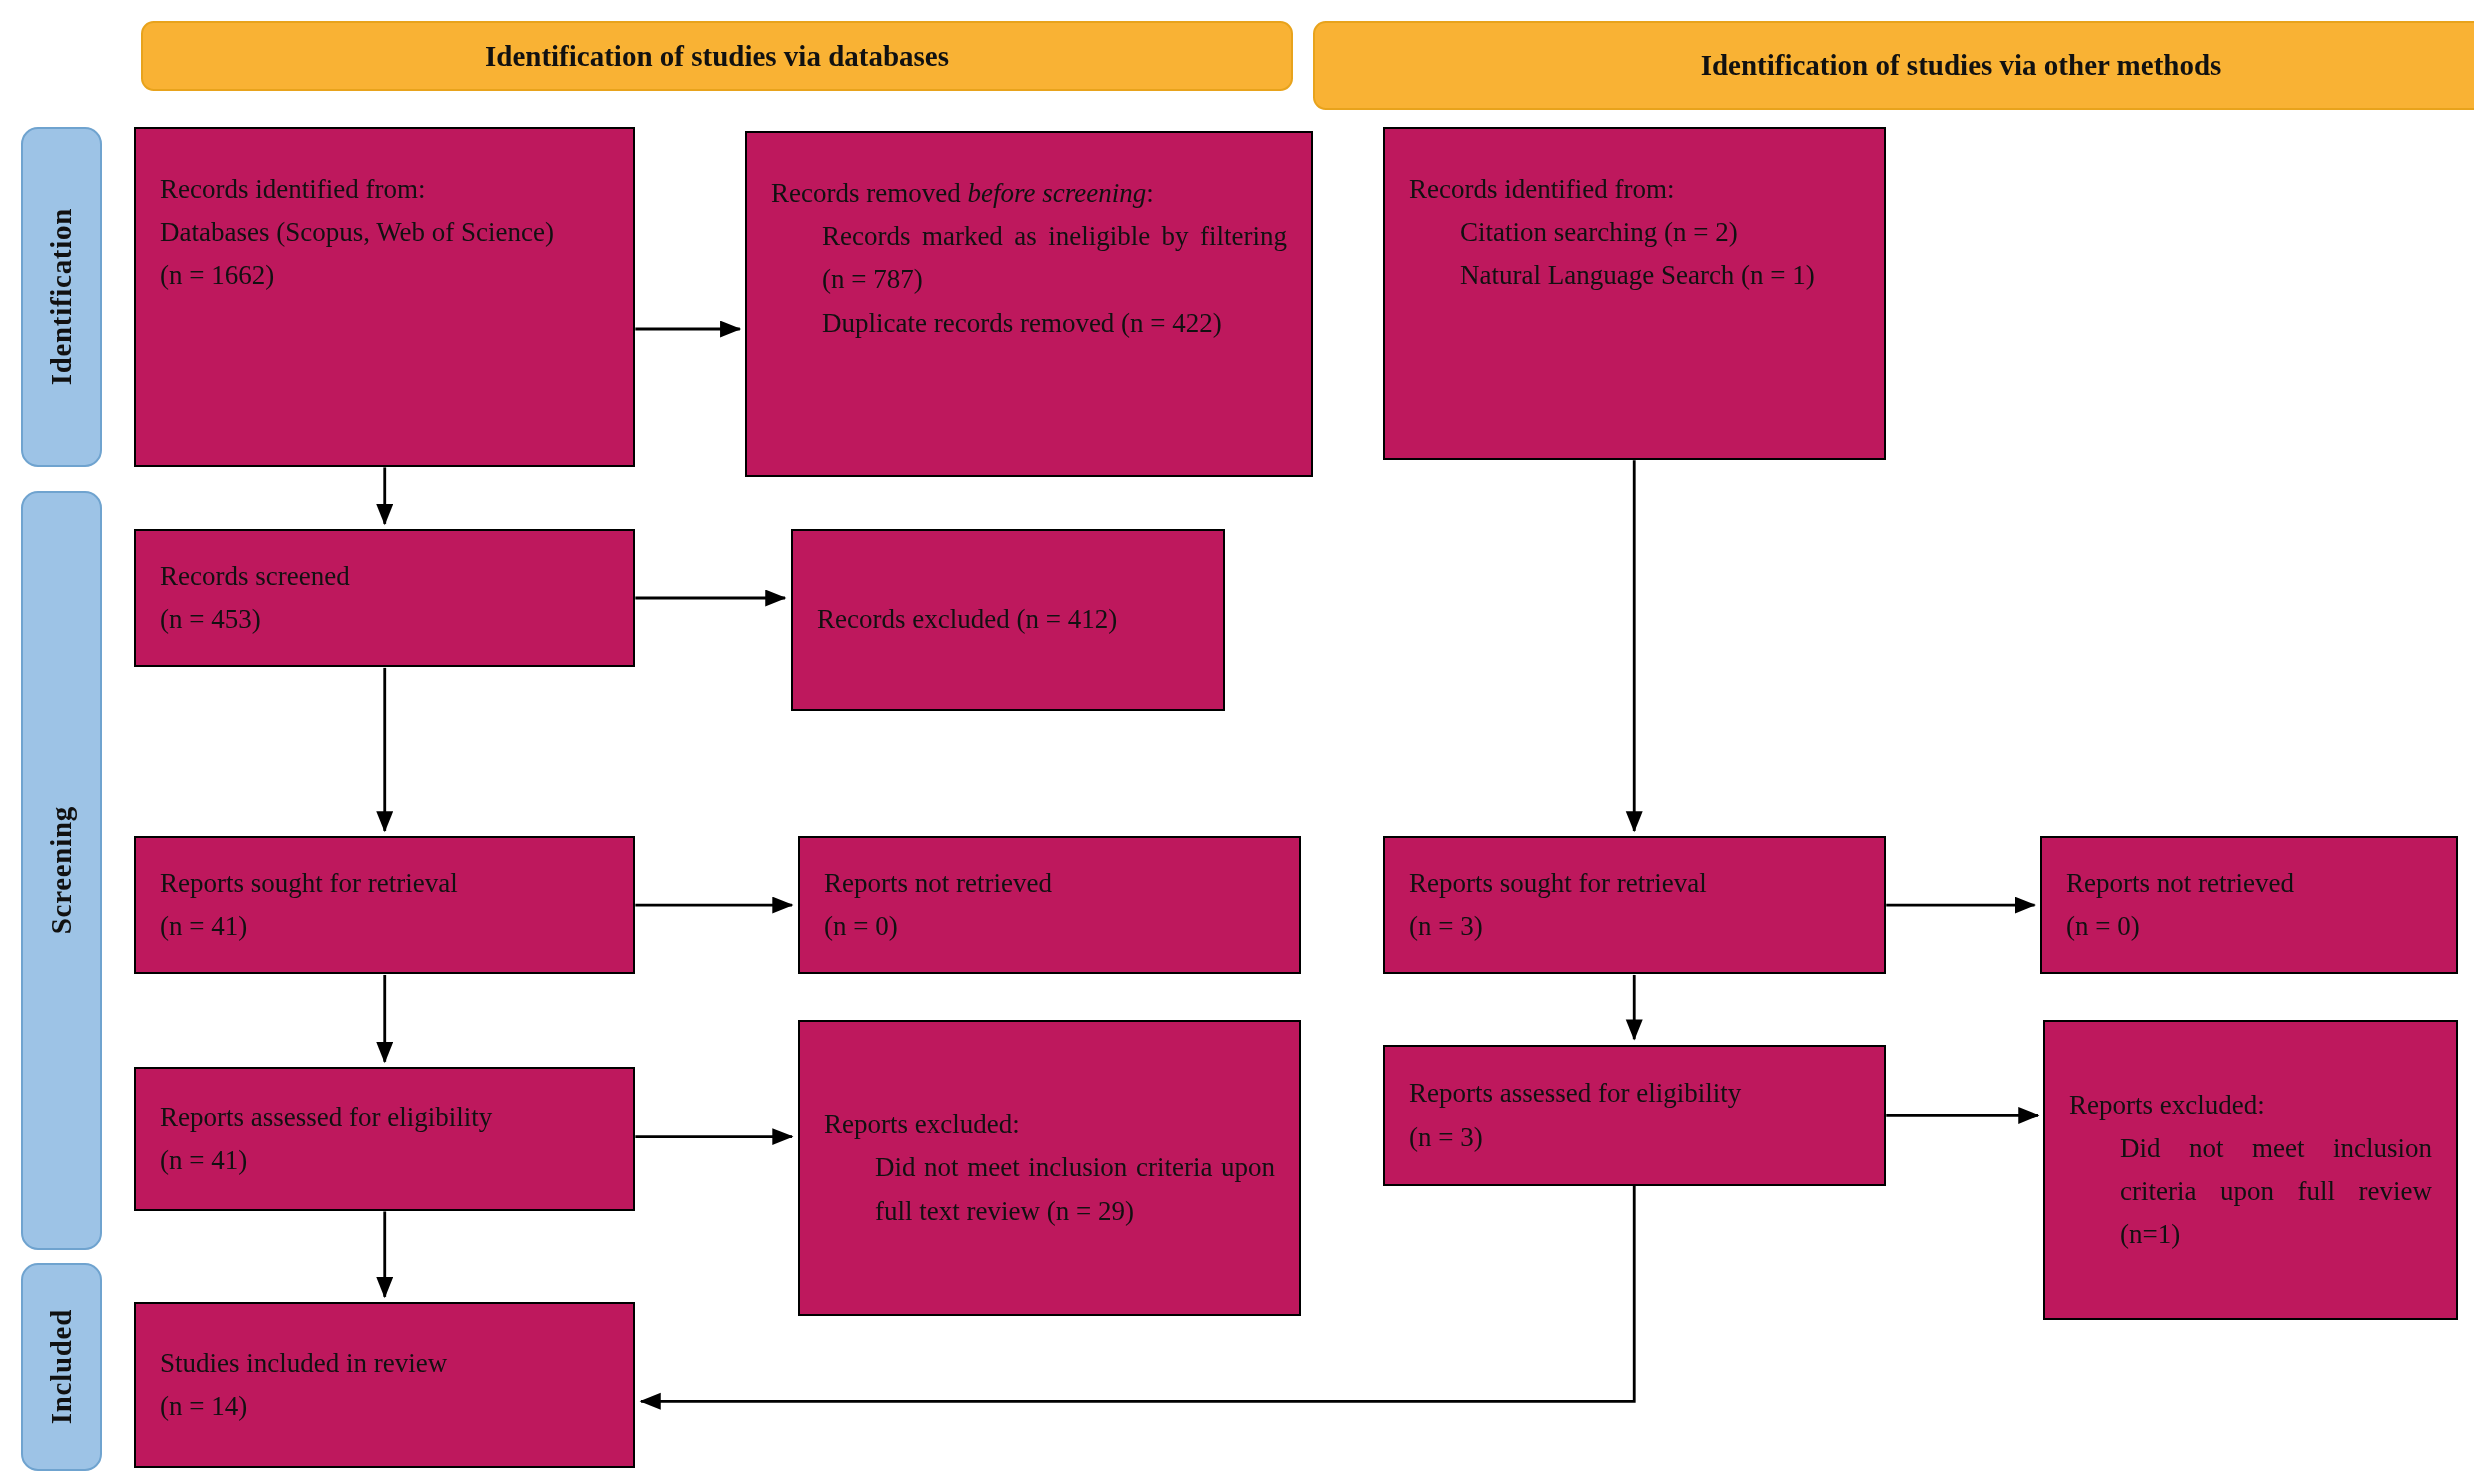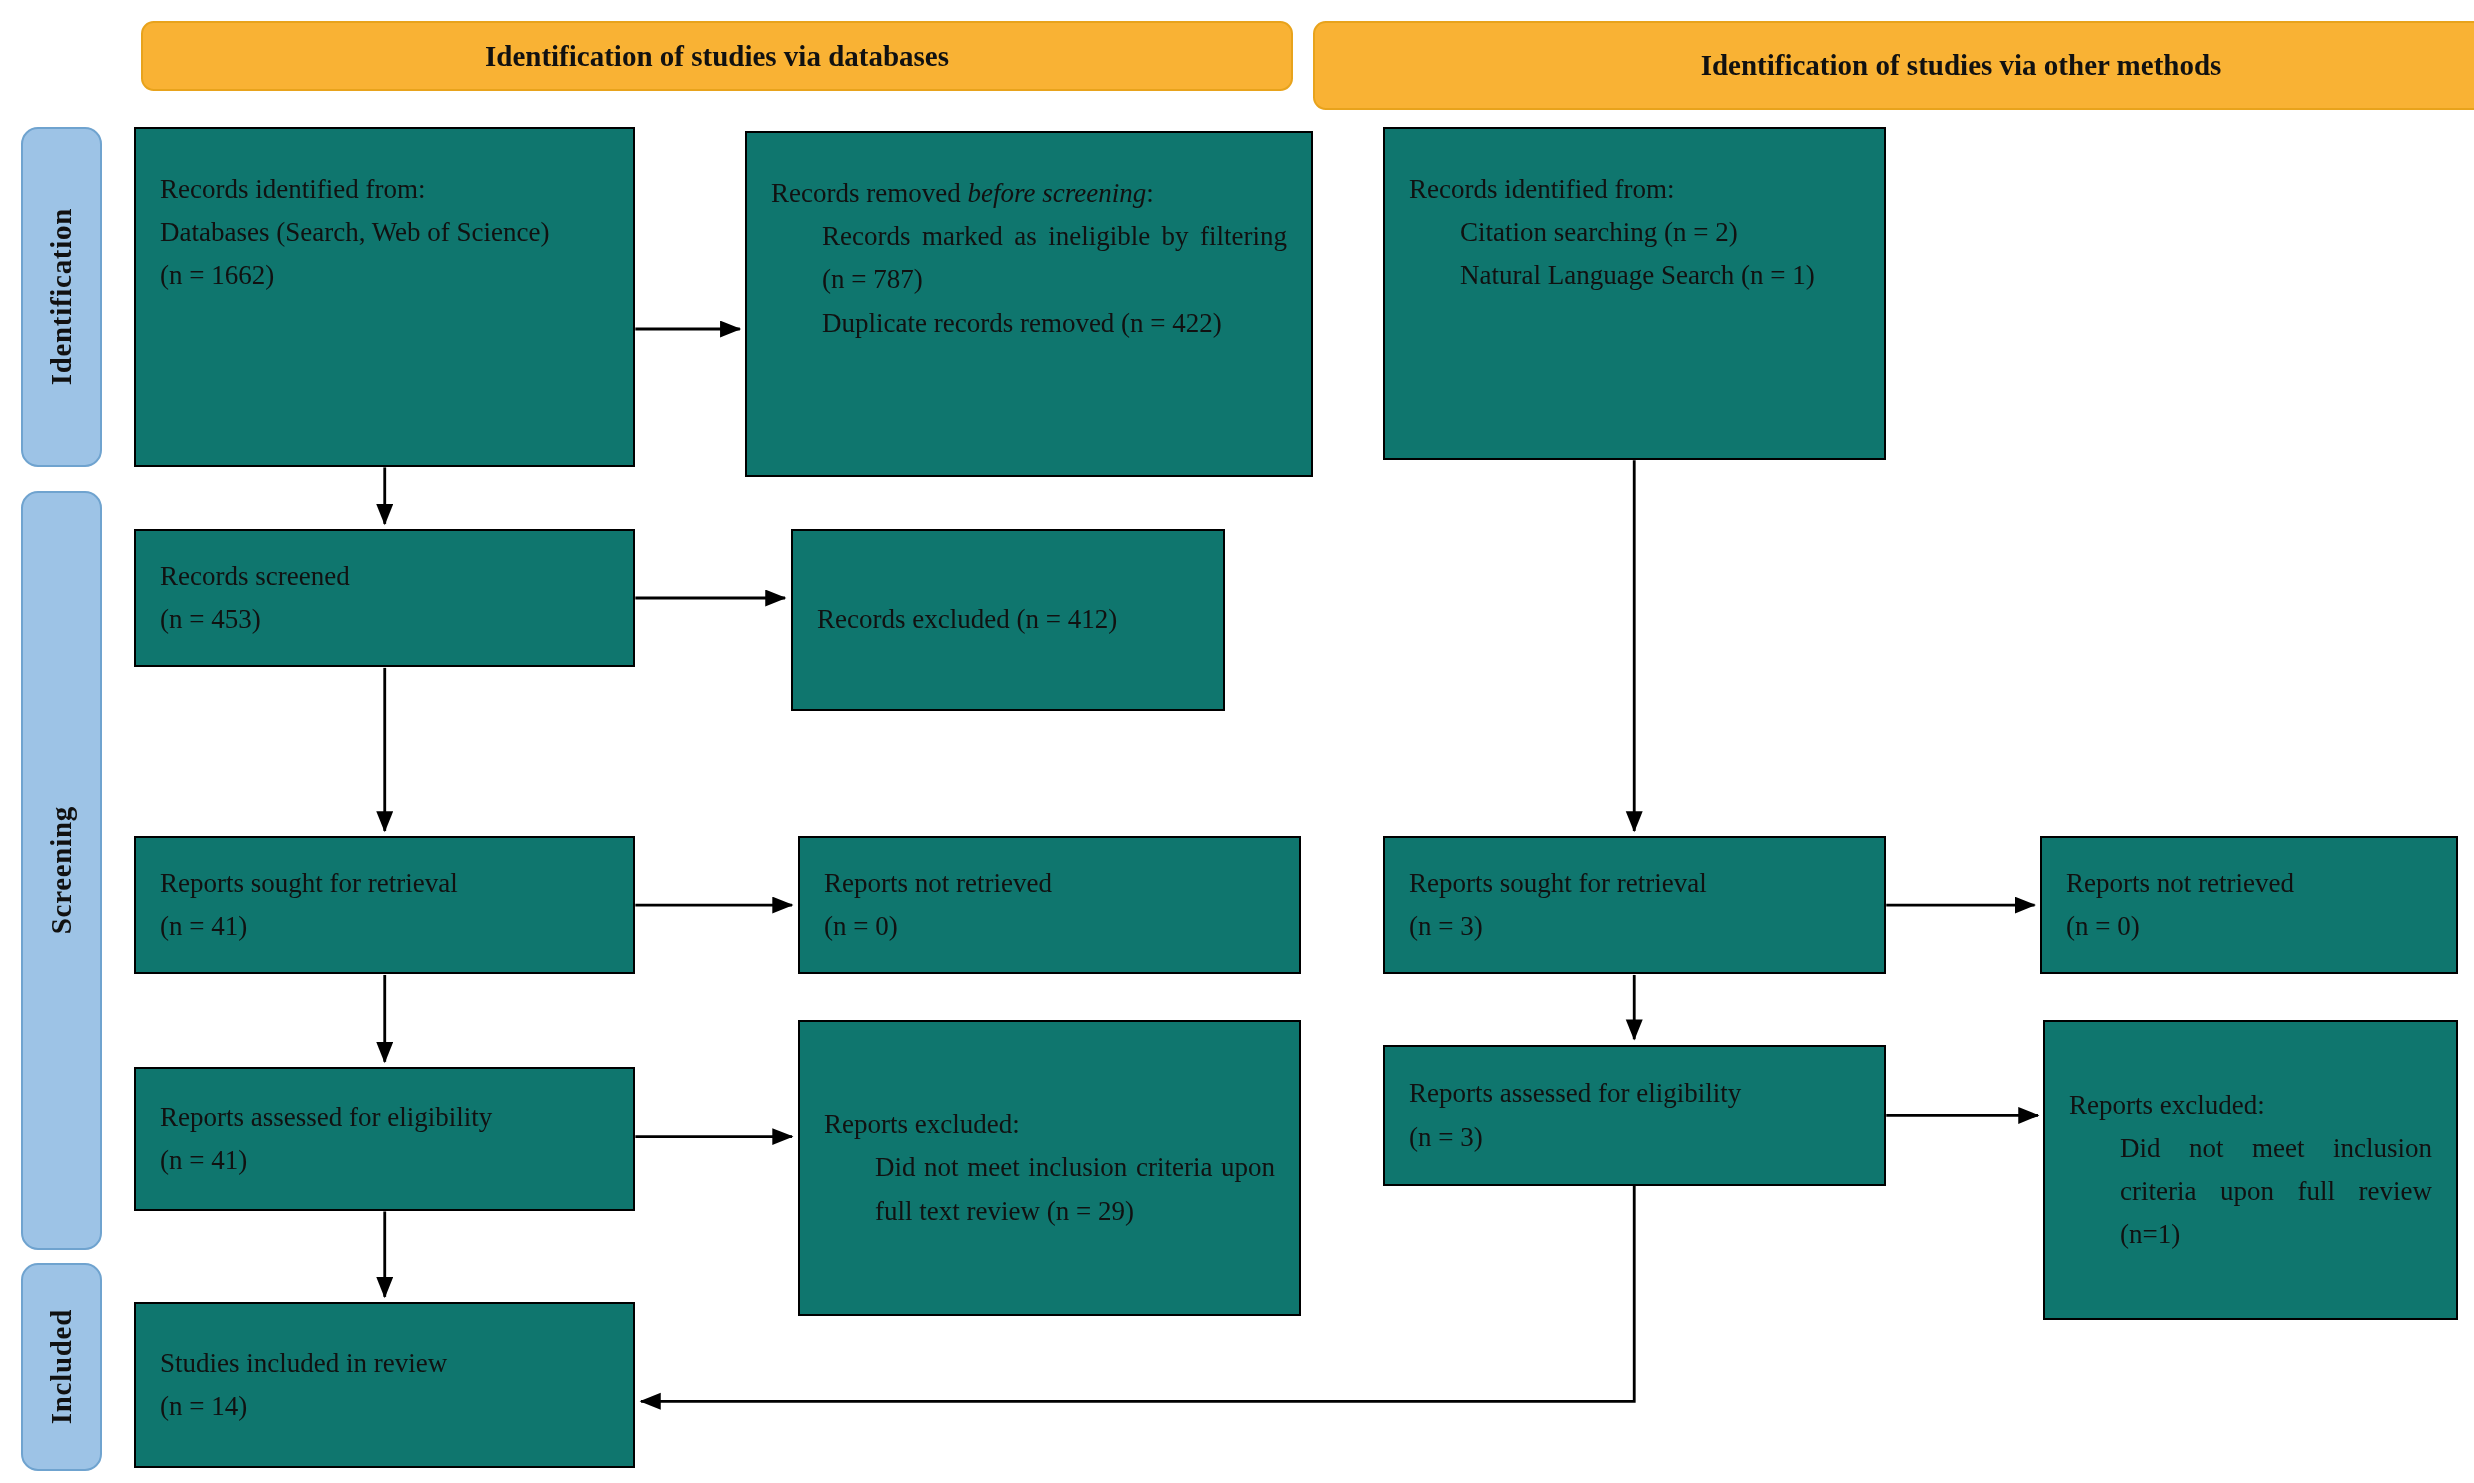--- a/index.html
+++ b/index.html
@@ -42,21 +42,21 @@
   .stage-text {
     writing-mode: vertical-rl;
     transform: rotate(180deg);
     font-weight: bold;
     font-size: 29px;
     letter-spacing: 0.7px;
     white-space: nowrap;
   }
   .box {
     position: absolute;
-    background: #0f766e;
+    background: #be185d;
     border: 2.8px solid var(--box-border, #000000);
     box-sizing: border-box;
     padding: 17px 24px;
     font-size: 27px;
     line-height: 1.6;
     display: flex;
     flex-direction: column;
     justify-content: center;
   }
   .box.top {
@@ -122,21 +122,21 @@
   </div>
   <div class="stage" style="left:21px; top:491px; width:81px; height:759px;">
     <span class="stage-text">Screening</span>
   </div>
   <div class="stage" style="left:21px; top:1263px; width:81px; height:208px;">
     <span class="stage-text">Included</span>
   </div>
 
   <div class="box top" style="left:134px; top:127px; width:501px; height:340px;">
     <div class="bline">Records identified from:</div>
-    <div class="bline just">Databases (Search, Web of Science)</div>
+    <div class="bline just">Databases (Scopus, Web of Science)</div>
     <div class="bline">(n = 1662)</div>
   </div>
 
   <div class="box" style="left:134px; top:529px; width:501px; height:138px;">
     <div class="bline">Records screened</div>
     <div class="bline">(n = 453)</div>
   </div>
 
   <div class="box" style="left:134px; top:836px; width:501px; height:138px;">
     <div class="bline">Reports sought for retrieval</div>

